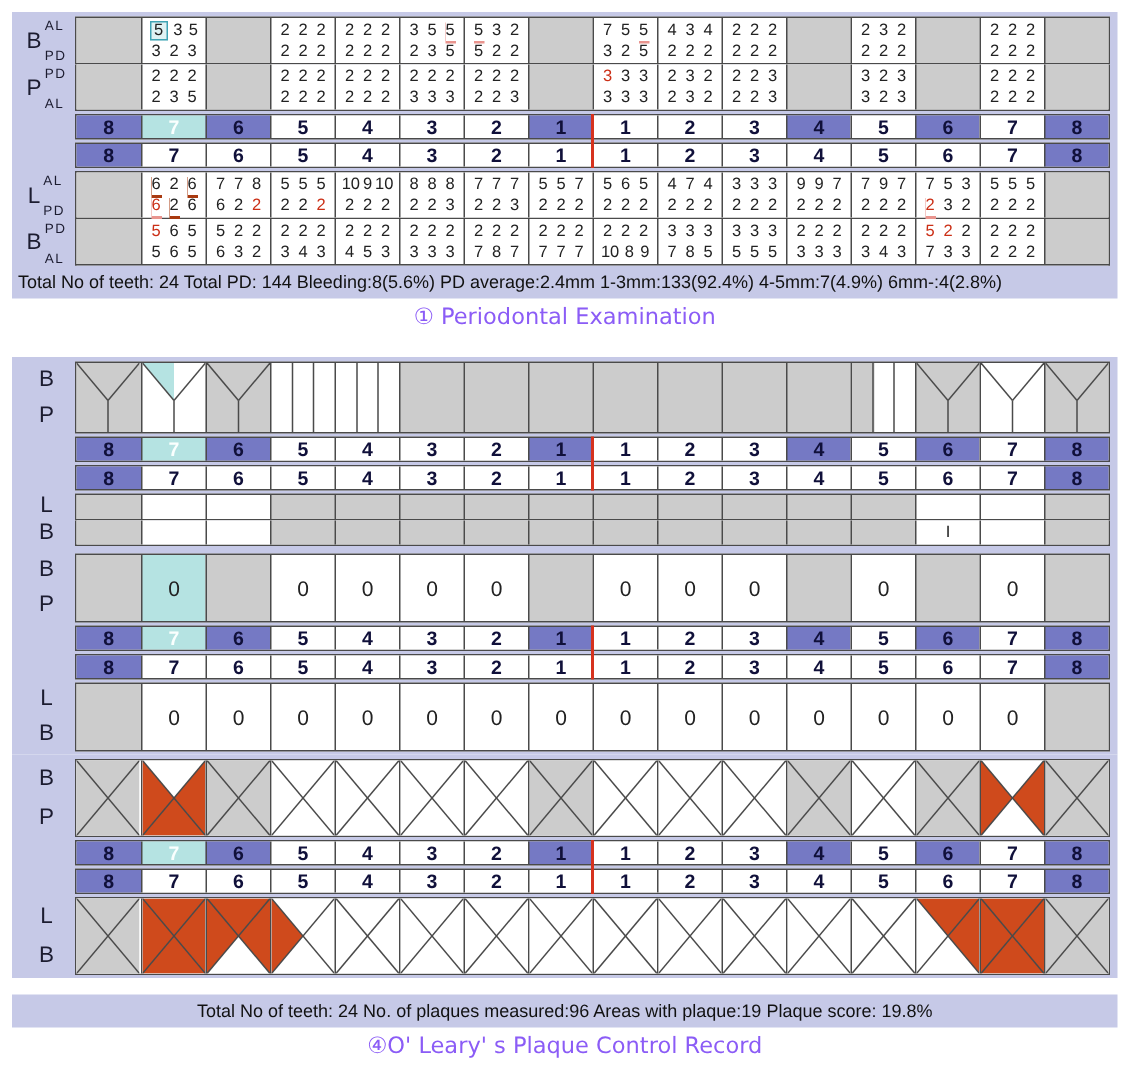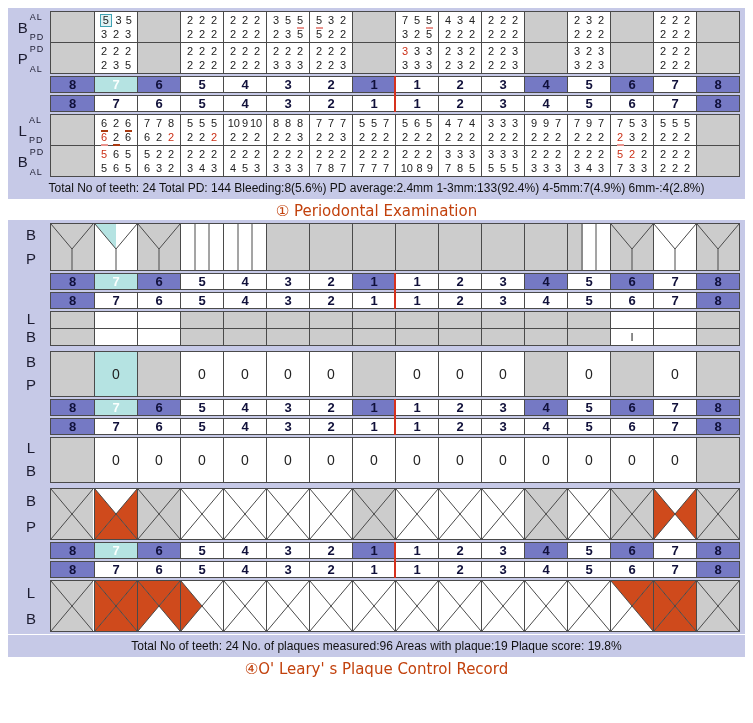--- a/index.html
+++ b/index.html
@@ -1,20 +1,20 @@
 <!DOCTYPE html>
 <html><head>
 <meta charset="utf-8">
 <style>
   *{box-sizing:border-box;margin:0;padding:0;}
   html,body{background:#ffffff;}
   body{width:753px;font-family:"Liberation Sans",sans-serif;}
   .page{width:753px;padding:8px 8px 4px;}
   .panel{background:#c6c9e7;padding:3px 4px 2px;}
-  .sec-title{text-align:center;font-size:15px;color:#c2410c;padding:3px 0 0;font-family:"DejaVu Sans",sans-serif;}
+  .sec-title{text-align:center;font-size:15px;color:#8b5cf6;padding:3px 0 18px;font-family:"DejaVu Sans",sans-serif;}
   .trow{display:flex;}
   .labelcol{flex:0 0 38px;display:flex;align-items:center;justify-content:center;gap:2px;color:#1c1c30;}
   .labelcol.tall{flex-direction:column;justify-content:space-around;}
   .lmain{font-size:15px;line-height:15px;}
   .lsub{display:flex;flex-direction:column;gap:10px;}
   .lsub i{font-style:normal;font-size:9px;line-height:10px;letter-spacing:1px;}
   .rowcells{display:flex;border:1px solid #4a4a4a;background:#fff;}
   .rowcells.no-top{border-top:none;}
   .gcell{flex:0 0 43px;width:43px;height:30px;border-left:1px solid #4a4a4a;padding:1px 0;background:#fff;}
   .gcell.first{border-left:none;}
@@ -41,22 +41,22 @@
   .cell2{flex:0 0 43px;height:16px;line-height:16px;text-align:center;font-size:11px;border-left:1px solid #4a4a4a;background:#fff;color:#222;}
   .cell2.first{border-left:none;}
   .cell2.gray{background:#cccccc;}
   .mcell{flex:0 0 43px;height:44px;border-left:1px solid #4a4a4a;display:flex;align-items:center;justify-content:center;font-size:14px;color:#222;background:#fff;}
   .mcell.first{border-left:none;}
   .mcell.gray{background:#cccccc;}
   .mcell.hl{background:#b5e3e2;}
   .pqcell{flex:0 0 43px;height:50px;border-left:1px solid #4a4a4a;background:#fff;}
   .pqcell.first{border-left:none;}
   .pqcell svg{display:block;}
-  .panel-summary{text-align:center;font-size:12px;color:#111;padding:4px 0 2px;}
-  .strip{background:#c6c9e7;text-align:center;font-size:12px;color:#111;padding:4px 0;margin-top:1px;}
+  .panel-summary{font-size:12px;color:#111;padding:4px 0 2px;}
+  .strip{background:#c6c9e7;text-align:center;font-size:12px;color:#111;padding:4px 0;margin-top:11px;}
 </style>
 </head>
 <body>
 
 <div class="page">
 
   <section class="panel">
     <div id="perio-grid">
         <div class="trow">
           <div class="labelcol">

